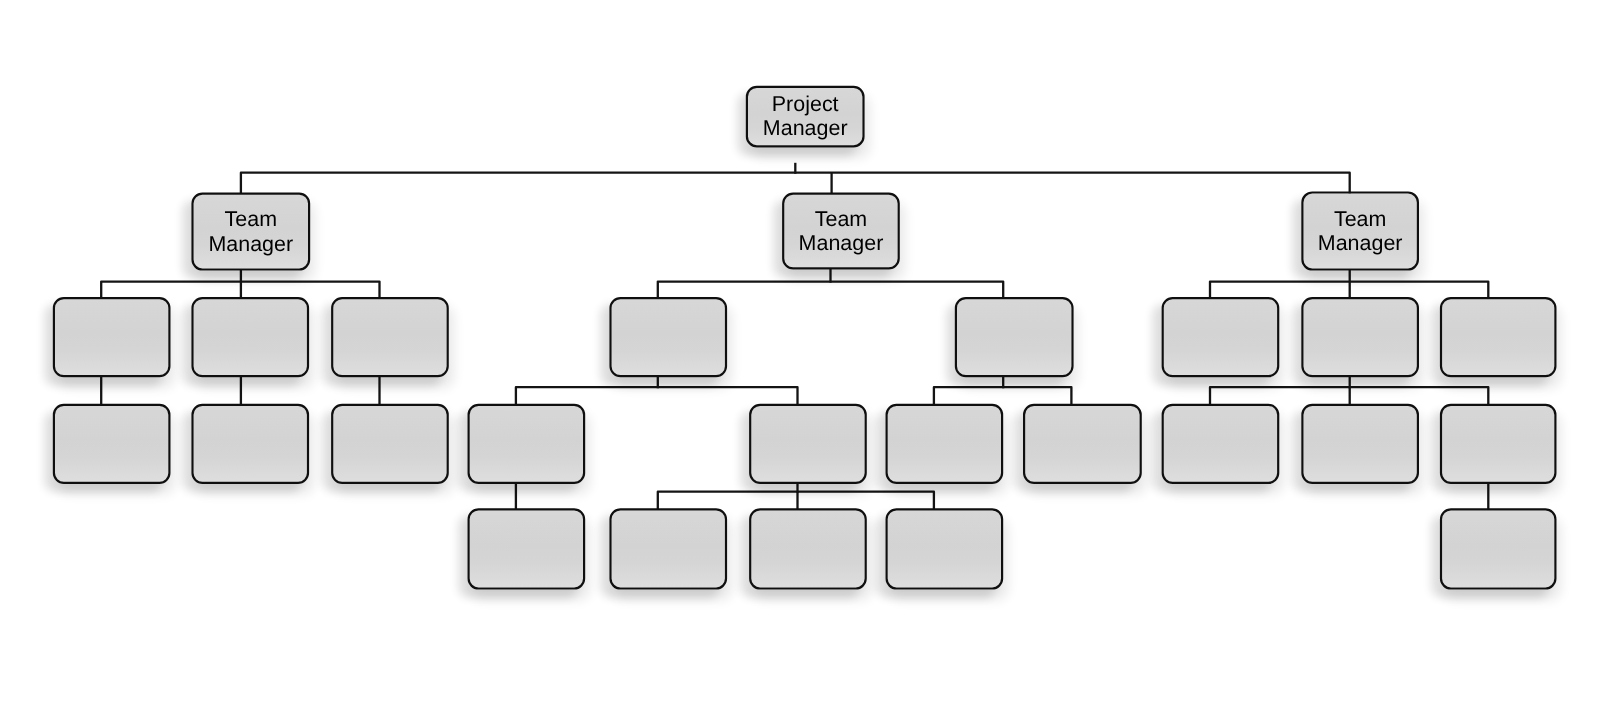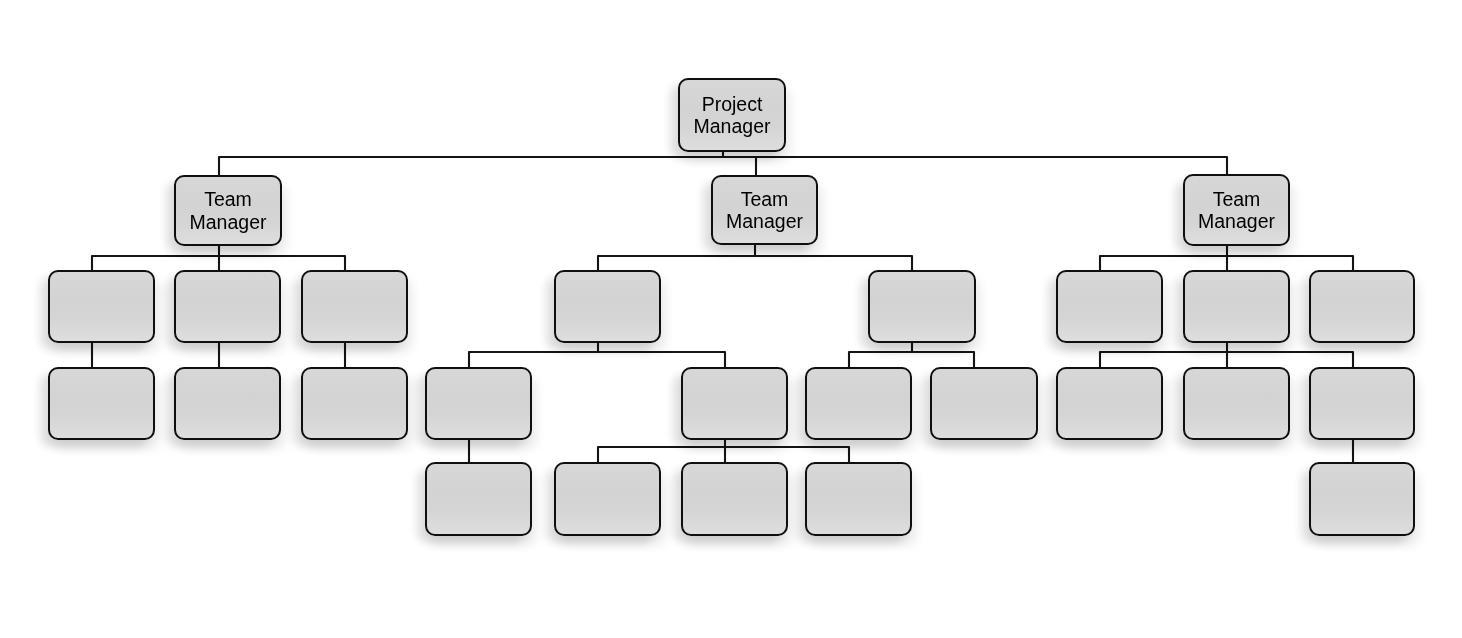--- a/index.html
+++ b/index.html
@@ -69,21 +69,21 @@
       <polyline points="725,447 725,463"></polyline>
       <polyline points="1227,245 1227,256"></polyline>
       <polyline points="1100,271 1100,256 1353,256 1353,271"></polyline>
       <polyline points="1227,256 1227,271"></polyline>
       <polyline points="1227,342 1227,353"></polyline>
       <polyline points="1100,368 1100,352 1353,352 1353,368"></polyline>
       <polyline points="1227,352 1227,368"></polyline>
       <polyline points="1353,439 1353,463"></polyline>
     </svg>
 
-<div class="node" style="left: 678px; top: 78px; width: 108px; height: 74px;">
+<div class="node" style="left: 678px; top: 78px; width: 108px; height: 56px;">
       <span class="label">Project Manager</span>
     </div>
     <div class="node" style="left: 174px; top: 175px; width: 108px; height: 71px;">
       <span class="label">Team Manager</span>
     </div>
     <div class="node" style="left: 711px; top: 175px; width: 107px; height: 70px;">
       <span class="label">Team Manager</span>
     </div>
     <div class="node" style="left: 1183px; top: 174px; width: 107px; height: 72px;">
       <span class="label">Team Manager</span>

